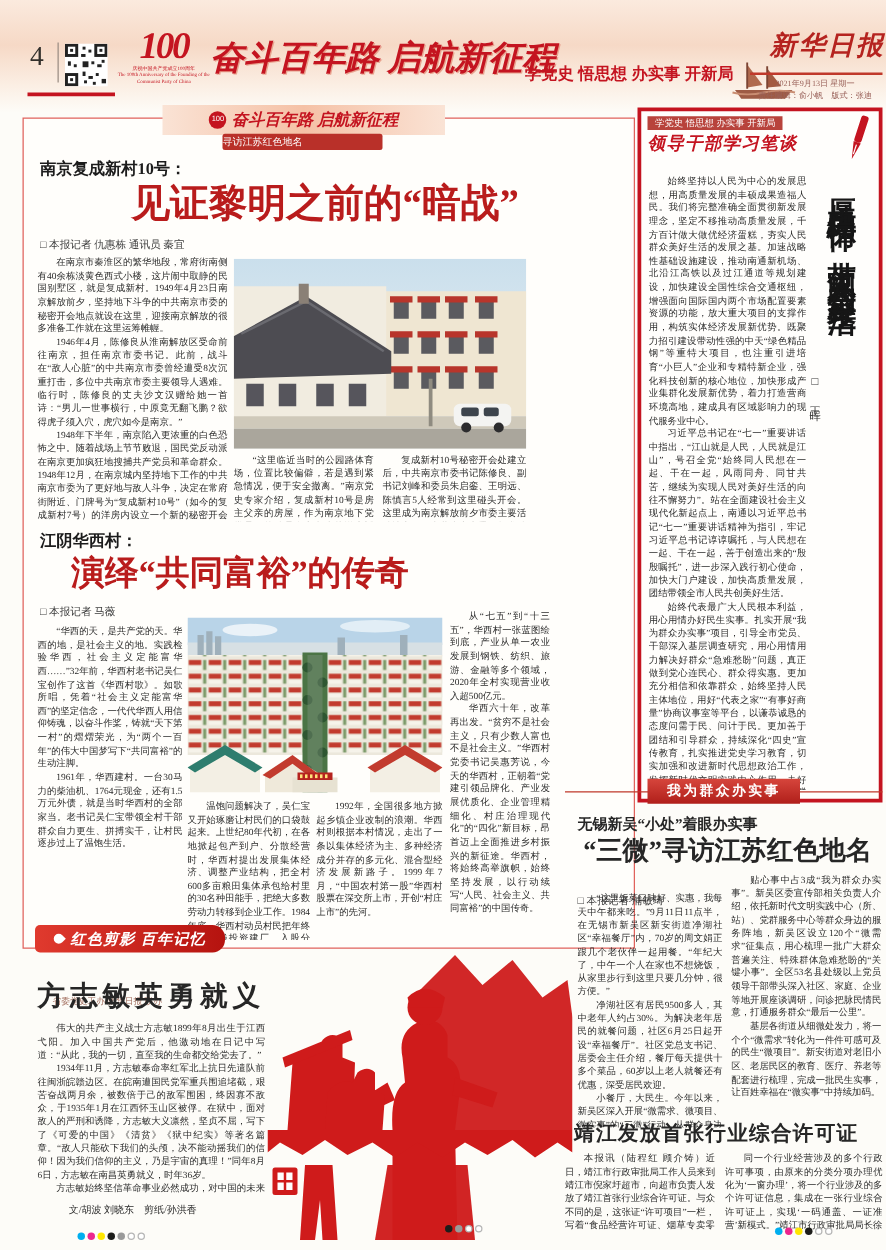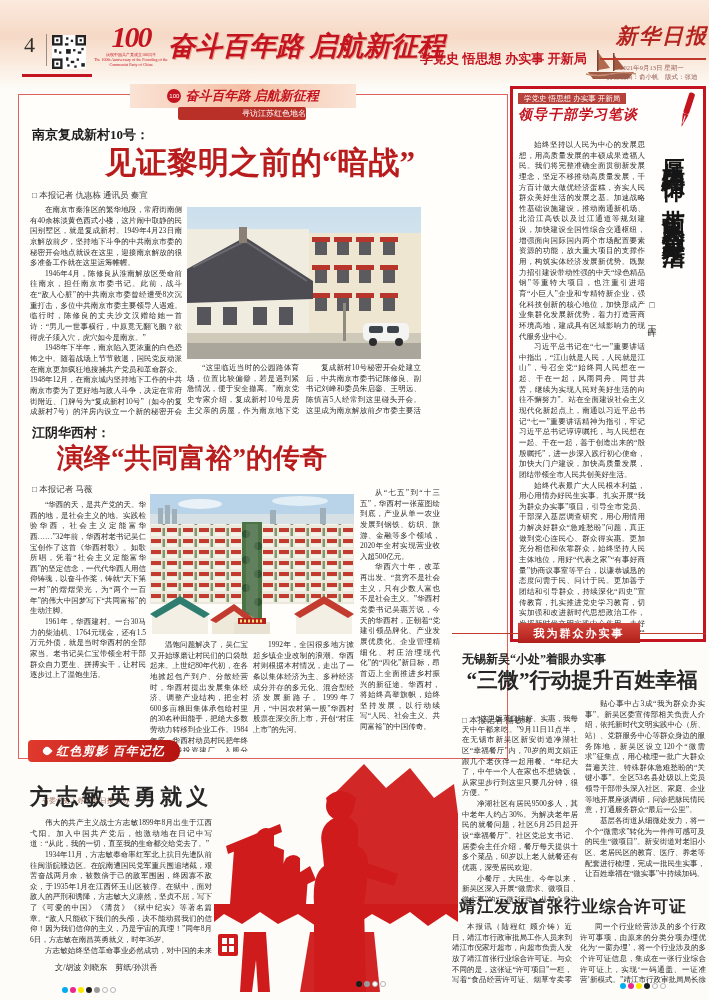--- a/index.html
+++ b/index.html
@@ -28,21 +28,21 @@
   .mast-date{left:598px;top:63px;width:108px;text-align:center;font-size:6.5px;line-height:9px;color:#9a625a;}
   
   .frame-left{left:18px;top:94px;width:488px;height:663px;border:1px solid #e0625c;background:#fffefb;}
   .series-banner{left:130px;top:84px;width:226px;height:24px;
     background:linear-gradient(90deg,#fae3d5 0%,#f5c1a6 50%,#fae3d5 100%);
     display:flex;align-items:center;justify-content:center;}
   .series-banner .txt{font-size:13px;font-weight:bold;font-style:italic;color:#c41420;white-space:nowrap;}
   .series-banner .mini{width:14px;height:14px;border-radius:50%;background:#c41420;color:#fff;font-size:6px;
     line-height:14px;text-align:center;margin-right:4px;font-family:"Liberation Sans",sans-serif;}
   .series-sub{left:178px;top:107px;width:128px;height:13px;background:#b93029;color:#fff;font-size:8px;
-    line-height:13px;text-align:right;border-radius:2px;font-family:"Liberation Sans",sans-serif;}
+    line-height:13px;text-align:left;border-radius:2px;font-family:"Liberation Sans",sans-serif;}
   
   .kicker{font-size:13px;font-weight:bold;color:#1c1c1c;}
   .title-xl{font-weight:bold;color:#b91c1c;white-space:nowrap;}
   .byline{font-size:8.5px;color:#3c3c3c;}
   
   .photo{display:block;}
   
   .redbox{left:510px;top:86px;width:196px;height:556px;border:3px solid #c41420;background:#fffefc;box-sizing:border-box;}
   .rb-tag{left:518px;top:93px;background:#b8433c;color:#fff;font-size:7.5px;line-height:11px;padding:0 6px;
     font-family:"Liberation Sans",sans-serif;}
@@ -312,21 +312,21 @@
     <p>习近平总书记在“七一”重要讲话中指出，“江山就是人民，人民就是江山”，号召全党“始终同人民想在一起、干在一起，风雨同舟、同甘共苦，继续为实现人民对美好生活的向往不懈努力”。站在全面建设社会主义现代化新起点上，南通以习近平总书记“七一”重要讲话精神为指引，牢记习近平总书记谆谆嘱托，与人民想在一起、干在一起，善于创造出来的“殷殷嘱托”，进一步深入践行初心使命，加快大门户建设，加快高质量发展，团结带领全市人民共创美好生活。</p>
     <p>始终代表最广大人民根本利益，用心用情办好民生实事。扎实开展“我为群众办实事”项目，引导全市党员、干部深入基层调查研究，用心用情用力解决好群众“急难愁盼”问题，真正做到党心连民心、群众得实惠。更加充分相信和依靠群众，始终坚持人民主体地位，用好“代表之家”“有事好商量”协商议事室等平台，以谦恭诚恳的态度问需于民、问计于民。更加善于团结和引导群众，持续深化“四史”宣传教育，扎实推进党史学习教育，切实加强和改进新时代思想政治工作，发挥新时代文明实践中心作用，走好新时期网上群众路线，努力把人民群众的智慧和力量充分激发出来、凝聚起来，朝着第二个百年奋斗目标奋勇前进。</p>
 
   </div>
   <div class="abs rb-author">□ 王晖</div>
   <div class="abs rb-vtitle">厚植为民情怀，带领人民共创美好生活</div>
 
   <div class="abs wwq-rule"></div>
   <div class="abs wwq-banner">我为群众办实事</div>
   <div class="abs wwq-kicker">无锡新吴“小处”着眼办实事</div>
-  <div class="abs wwq-title">“三微”行动提升百姓幸福</div>
+  <div class="abs wwq-title">“三微”寻访江苏红色地名</div>
   <div class="abs wwq-byline">□ 本报记者 浦敏琦</div>
   <div class="abs col" style="left:462px;top:714px;width:116px;height:188px;">
     <p>“这里饭菜口味好、实惠，我每天中午都来吃。”9月11日11点半，在无锡市新吴区新安街道净湖社区“幸福餐厅”内，70岁的周文娟正跟几个老伙伴一起用餐。“年纪大了，中午一个人在家也不想烧饭，从家里步行到这里只要几分钟，很方便。”</p>
     <p>净湖社区有居民9500多人，其中老年人约占30%。为解决老年居民的就餐问题，社区6月25日起开设“幸福餐厅”。社区党总支书记、居委会主任介绍，餐厅每天提供十多个菜品，60岁以上老人就餐还有优惠，深受居民欢迎。</p>
     <p>小餐厅，大民生。今年以来，新吴区深入开展“微需求、微项目、微实事”的“三微”行动，从群众身边的小事、实事入手，群众的幸福感在“家门口”不断升级。</p>
   </div>
   <div class="abs col" style="left:585px;top:699px;width:120px;height:203px;">
     <p>贴心事中占3成“我为群众办实事”。新吴区委宣传部相关负责人介绍，依托新时代文明实践中心（所、站）、党群服务中心等群众身边的服务阵地，新吴区设立120个“微需求”征集点，用心梳理一批广大群众普遍关注、特殊群体急难愁盼的“关键小事”。全区53名县处级以上党员领导干部带头深入社区、家庭、企业等地开展座谈调研，问诊把脉民情民意，打通服务群众“最后一公里”。</p>
     <p>基层各街道从细微处发力，将一个个“微需求”转化为一件件可感可及的民生“微项目”。新安街道对老旧小区、老居民区的教育、医疗、养老等配套进行梳理，完成一批民生实事，让百姓幸福在“微实事”中持续加码。</p>
   </div>

